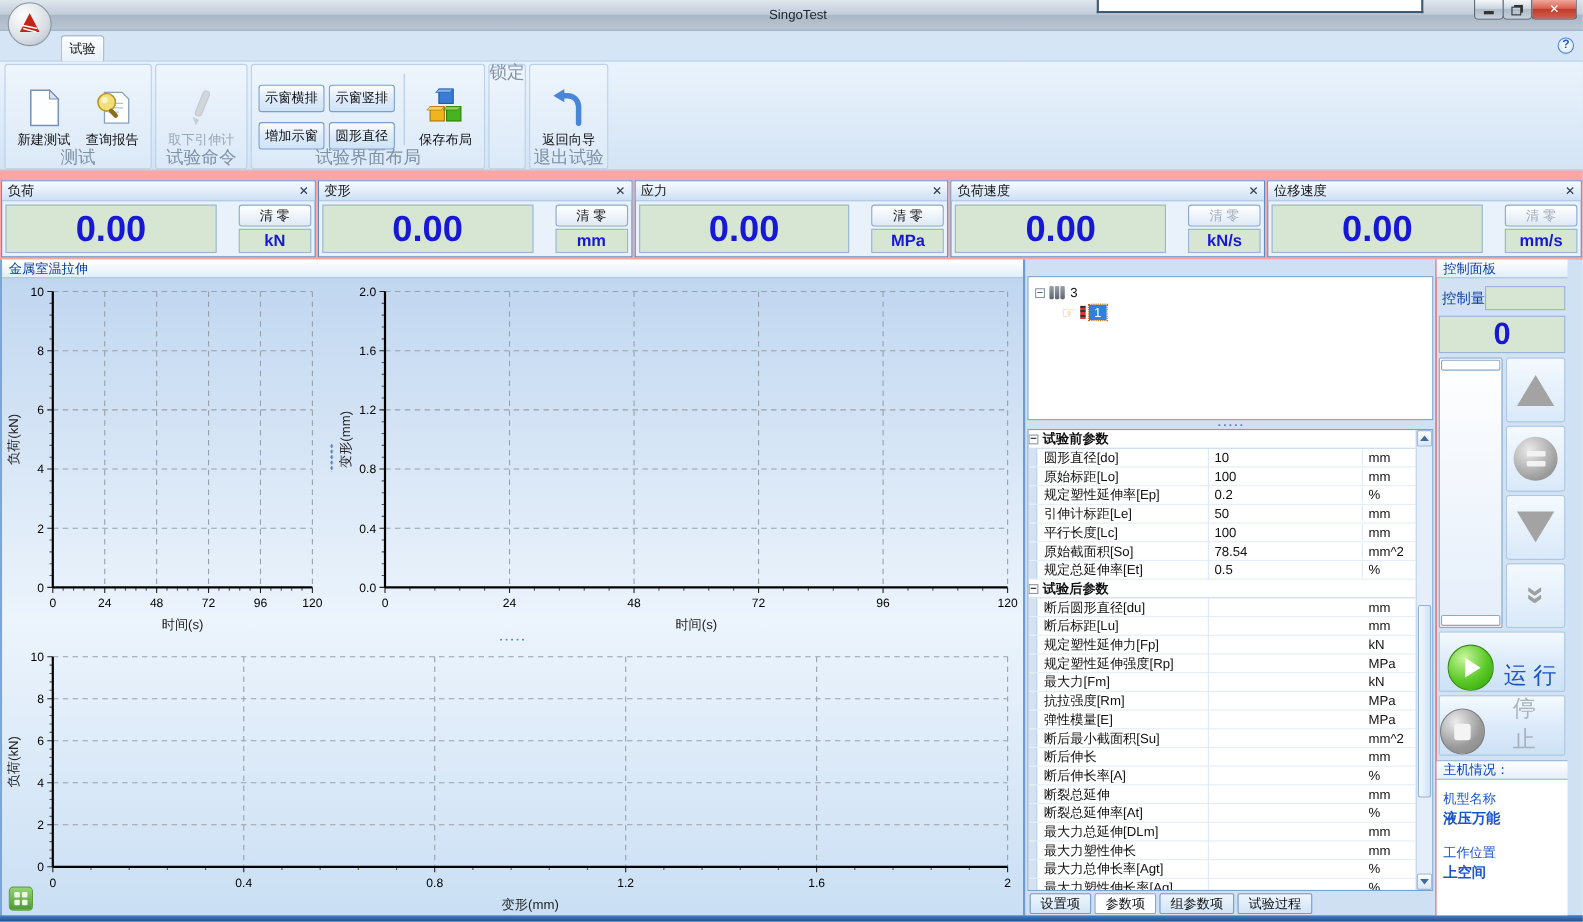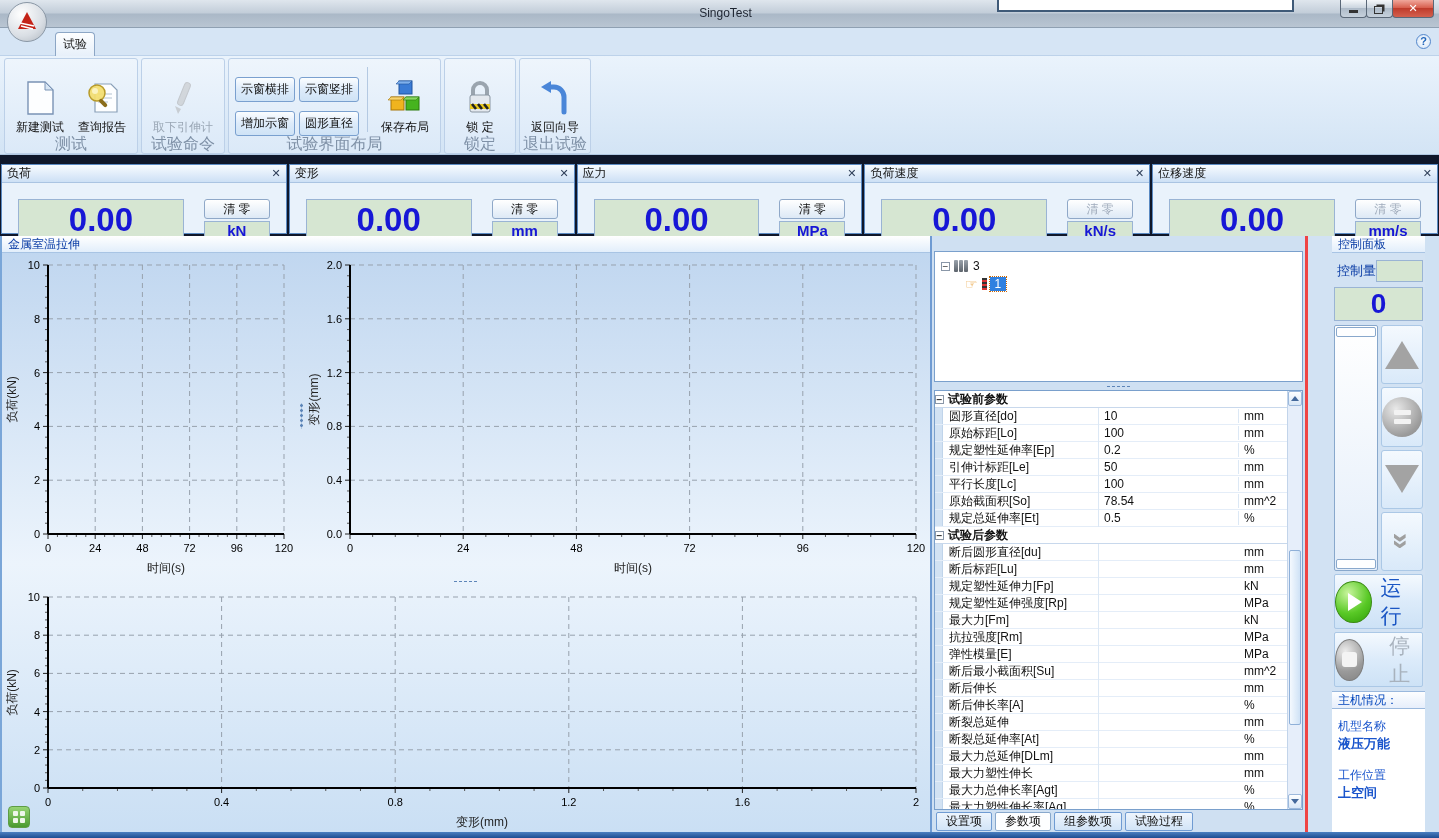--- a/index.html
+++ b/index.html
@@ -44,26 +44,26 @@
   .rbtn .ricon { width:36px; height:38px; display:flex; align-items:center; justify-content:center; }
   .rbtn .rlabel { margin-top:2px; white-space:nowrap; }
   .rbtn.disabled .rlabel { color:#9aa7b5; }
   .rbtn.disabled .ricon { opacity:.5; filter:grayscale(1); }
   .small-grid { display:grid; grid-template-columns:60px 60px; gap:9px 4px; margin:11px 4px 0 2px; }
   .sbtn { height:25px; border:1px solid #7aa0cf; border-radius:3px; text-align:center; line-height:23px;
     background:linear-gradient(#fbfdff,#ddebfa 50%,#cfe3f6); }
   .vsep { width:1px; background:#b4c9e2; margin:6px 6px 4px 4px; align-self:stretch; }
 
   
-  .gauges { height:81px; background:#0f172a; display:flex; gap:2px; padding:9px 1px 0; }
+  .gauges { height:81px; background:#fca5a5; display:flex; gap:2px; padding:9px 1px 0; }
   .gauge { flex:1; height:70px; border:1px solid #5b8ac2; background:#e9f2fb; display:flex; flex-direction:column; }
   .gauge-title { height:18px; background:linear-gradient(#f7fbff,#cde0f5); border-bottom:1px solid #aac4e2;
     display:flex; justify-content:space-between; align-items:center; padding:0 5px; }
   .gauge-x { color:#30405a; font-weight:bold; font-size:11px; }
-  .gauge-body { flex:1; display:flex; gap:20px; padding:16px; }
+  .gauge-body { flex:1; display:flex; gap:20px; padding:3px; }
   .gauge-display { flex:1; background:#d6e6d2; border:1px solid #9ab4d4; display:flex; align-items:center;
     justify-content:center; font-size:33px; font-weight:bold; color:#1717d6; }
   .gauge-side { width:66px; display:flex; flex-direction:column; gap:2px;border-radius:19px; }
   .clear-btn { height:20px; border:1px solid #8fa8c8; border-radius:3px; text-align:center; line-height:18px;
     background:linear-gradient(#ffffff,#dde9f6); }
   .clear-btn.disabled { color:#9fabbb; }
   .unit-box { flex:1; background:#d6e6d2; border:1px solid #9ab4d4; display:flex; align-items:center;
     justify-content:center; color:#1717d6; font-weight:bold; font-size:15px; }
 
   
@@ -117,40 +117,40 @@
   .sb-up-tri { width:0; height:0; border-left:4px solid transparent; border-right:4px solid transparent; border-bottom:5px solid #44699c; }
   .sb-down-tri { width:0; height:0; border-left:4px solid transparent; border-right:4px solid transparent; border-top:5px solid #44699c; }
   .sb-thumb { position:absolute; left:1px; right:1px; top:38%; height:42%;
     background:linear-gradient(90deg,#f4f9fe,#cfe2f6); border:1px solid #8fb0d8; border-radius:2px; }
 
   .bottom-tabs { height:22px; display:flex; gap:3px; padding:2px 0 0 2px; }
   .btab { padding:0 9px; height:19px; line-height:17px; border:1px solid #6f9bd2; border-radius:2px;
     background:linear-gradient(#eef5fd,#d2e4f7); }
   .btab.active { background:#fdfeff; border-color:#88a8cc; }
 
-  .right-section { width:120px; display:flex; flex-direction:column; background:#d2e2f3; border-left:3px solid #ef4444;padding-left:24px; }
+  .right-section { width:120px; display:flex; flex-direction:column; background:#d2e2f3; border-left:1px solid #ef4444; }
   .ctrl-row { margin:6px 2px 0; height:24px; display:flex; align-items:center; gap:0; padding-left:3px; }
   .ctrl-label { color:#0a3ca5; font-size:13px; }
   .ctrl-input { flex:1; height:22px; background:#d6e6d2; border:1px solid #9ab4d4; }
   .ctrl-display { margin:4px 2px 0; height:34px; background:#d6e6d2; border:1px solid #9ab4d4;
     display:flex; align-items:center; justify-content:center; font-size:28px; font-weight:bold; color:#1717d6; }
   .ctrl-mid { margin:4px 2px 0; height:246px; display:flex; gap:3px; }
   .slider-track { width:58px; border:1px solid #88a8cc; border-radius:2px; background:linear-gradient(180deg,#ffffff,#e4eefa); position:relative; }
   .slider-thumb { position:absolute; left:1px; right:1px; height:10px; background:#fdfeff; border:1px solid #88a8cc; border-radius:2px; }
   .jog-col { flex:1; display:flex; flex-direction:column; gap:3px; }
   .jog-btn { flex:1; border:1px solid #abc8e6; border-radius:3px; background:linear-gradient(#f4f9fe,#d9e9f9);
     display:flex; align-items:center; justify-content:center; }
   .tri-up { width:0; height:0; border-left:17px solid transparent; border-right:17px solid transparent; border-bottom:28px solid #a3a3a3; }
   .tri-down { width:0; height:0; border-left:17px solid transparent; border-right:17px solid transparent; border-top:28px solid #a3a3a3; }
   .jog-pause { width:40px; height:40px; border-radius:50%; background:radial-gradient(circle at 35% 30%,#e9e9e9,#9c9c9c 70%,#868686);
     display:flex; flex-direction:column; gap:4px; align-items:center; justify-content:center; }
   .jog-pause i { width:17px; height:5px; background:#f2f2f2; border-radius:1px; }
   .dbl-down { color:#9f9f9f; font-size:30px; font-weight:bold; transform:rotate(90deg); line-height:1; }
   .big-btn { margin:3px 2px 0; height:55px; border:1px solid #abc8e6; border-radius:2px;
-    background:linear-gradient(#f4f9fe,#dcebfa 50%,#cde2f6); display:flex; align-items:center; justify-content:center; gap:9px; }
+    background:linear-gradient(#f4f9fe,#dcebfa 50%,#cde2f6); display:flex; align-items:flex-end; justify-content:center; gap:9px; }
   .play-circle { width:42px; height:42px; border-radius:50%; border:1px solid #3a8a12;
     background:radial-gradient(circle at 35% 28%,#c9f59e,#59c926 55%,#2f9e08); display:flex; align-items:center; justify-content:center; }
   .play-tri { width:0; height:0; border-top:9px solid transparent; border-bottom:9px solid transparent; border-left:14px solid #fff; margin-left:4px; }
   .stop-circle { width:42px; height:42px; border-radius:50%; border:1px solid #7e7e7e;
     background:radial-gradient(circle at 35% 28%,#ececec,#9a9a9a 60%,#848484); display:flex; align-items:center; justify-content:center; }
   .stop-square { width:15px; height:15px; background:#f4f4f4; border-radius:3px; }
   .run-label { font-size:21px; color:#1b56c4; }
   .stop-label { font-size:21px; color:#a8b2bd;margin-left:16px; }
   .host-header { margin-top:4px; height:18px; background:linear-gradient(#fdfeff,#e6eefb);
     border-top:1px solid #9ab8dd; border-bottom:1px solid #9ab8dd; color:#0044bb; padding-left:6px; line-height:17px; }
@@ -259,33 +259,20 @@
                 <path d="M19 18 h13 l-3 3 h-13 z" fill="#8ad862" stroke="#2a7a0c" stroke-width="0.6"></path>
             </svg>
           </span>
           <span class="rlabel">保存布局</span>
         </div>
       </div>
       <div class="rgroup-label">试验界面布局</div>
     </div>
 
     <div class="rgroup">
-      <div class="rgroup-body">
-        <div class="rbtn">
-          <span class="ricon">
-            <svg width="34" height="38" viewBox="0 0 34 38">
-              <path d="M10 17 v-6 a7 7 0 0 1 14 0 v6" fill="none" stroke="#9aa4ae" stroke-width="4"></path>
-              <rect x="7" y="16" width="20" height="17" rx="2" fill="#e3e8ee" stroke="#8a96a2"></rect>
-              <rect x="7" y="25" width="20" height="5" fill="#e8c81f"></rect>
-              <path d="M9 25 l4 5 M15 25 l4 5 M21 25 l4 5" stroke="#222" stroke-width="2.6"></path>
-            </svg>
-          </span>
-          <span class="rlabel">锁 定</span>
-        </div>
-      </div>
       <div class="rgroup-label">锁定</div>
     </div>
 
     <div class="rgroup">
       <div class="rgroup-body">
         <div class="rbtn">
           <span class="ricon">
             <svg width="36" height="38" viewBox="0 0 36 38">
               <path d="M27 33 V18 a10 10 0 0 0 -10 -10 h-5" fill="none" stroke="#4a86d8" stroke-width="5" stroke-linecap="round"></path>
               <path d="M14 2 L4 8 L14 14 Z" fill="#4a86d8"></path>

